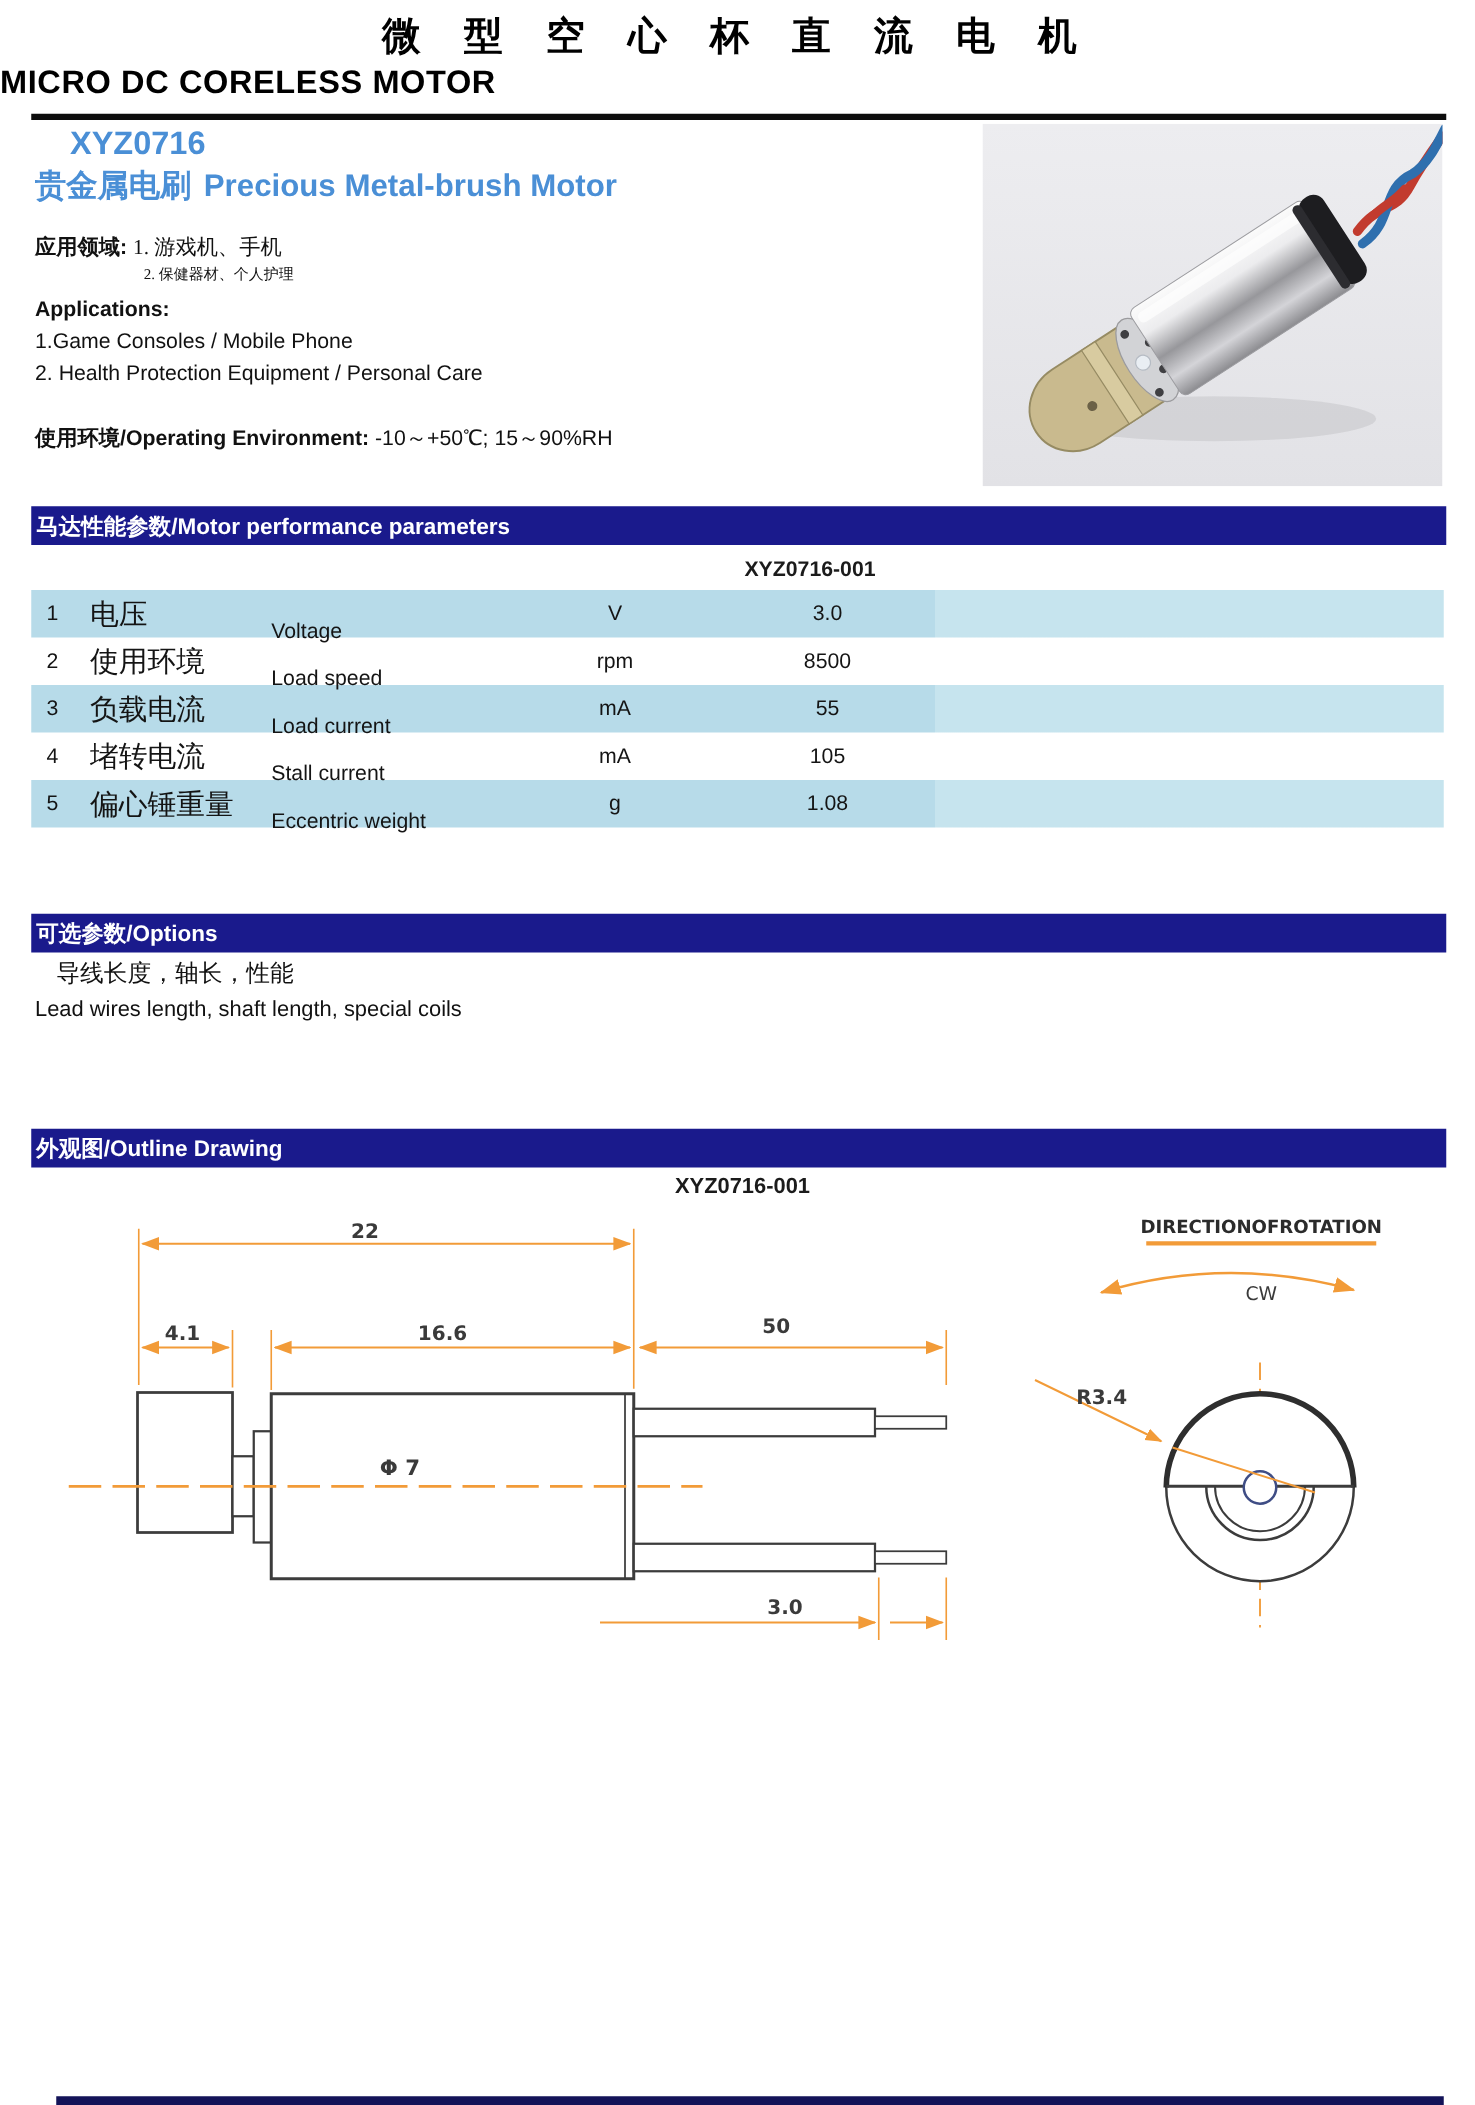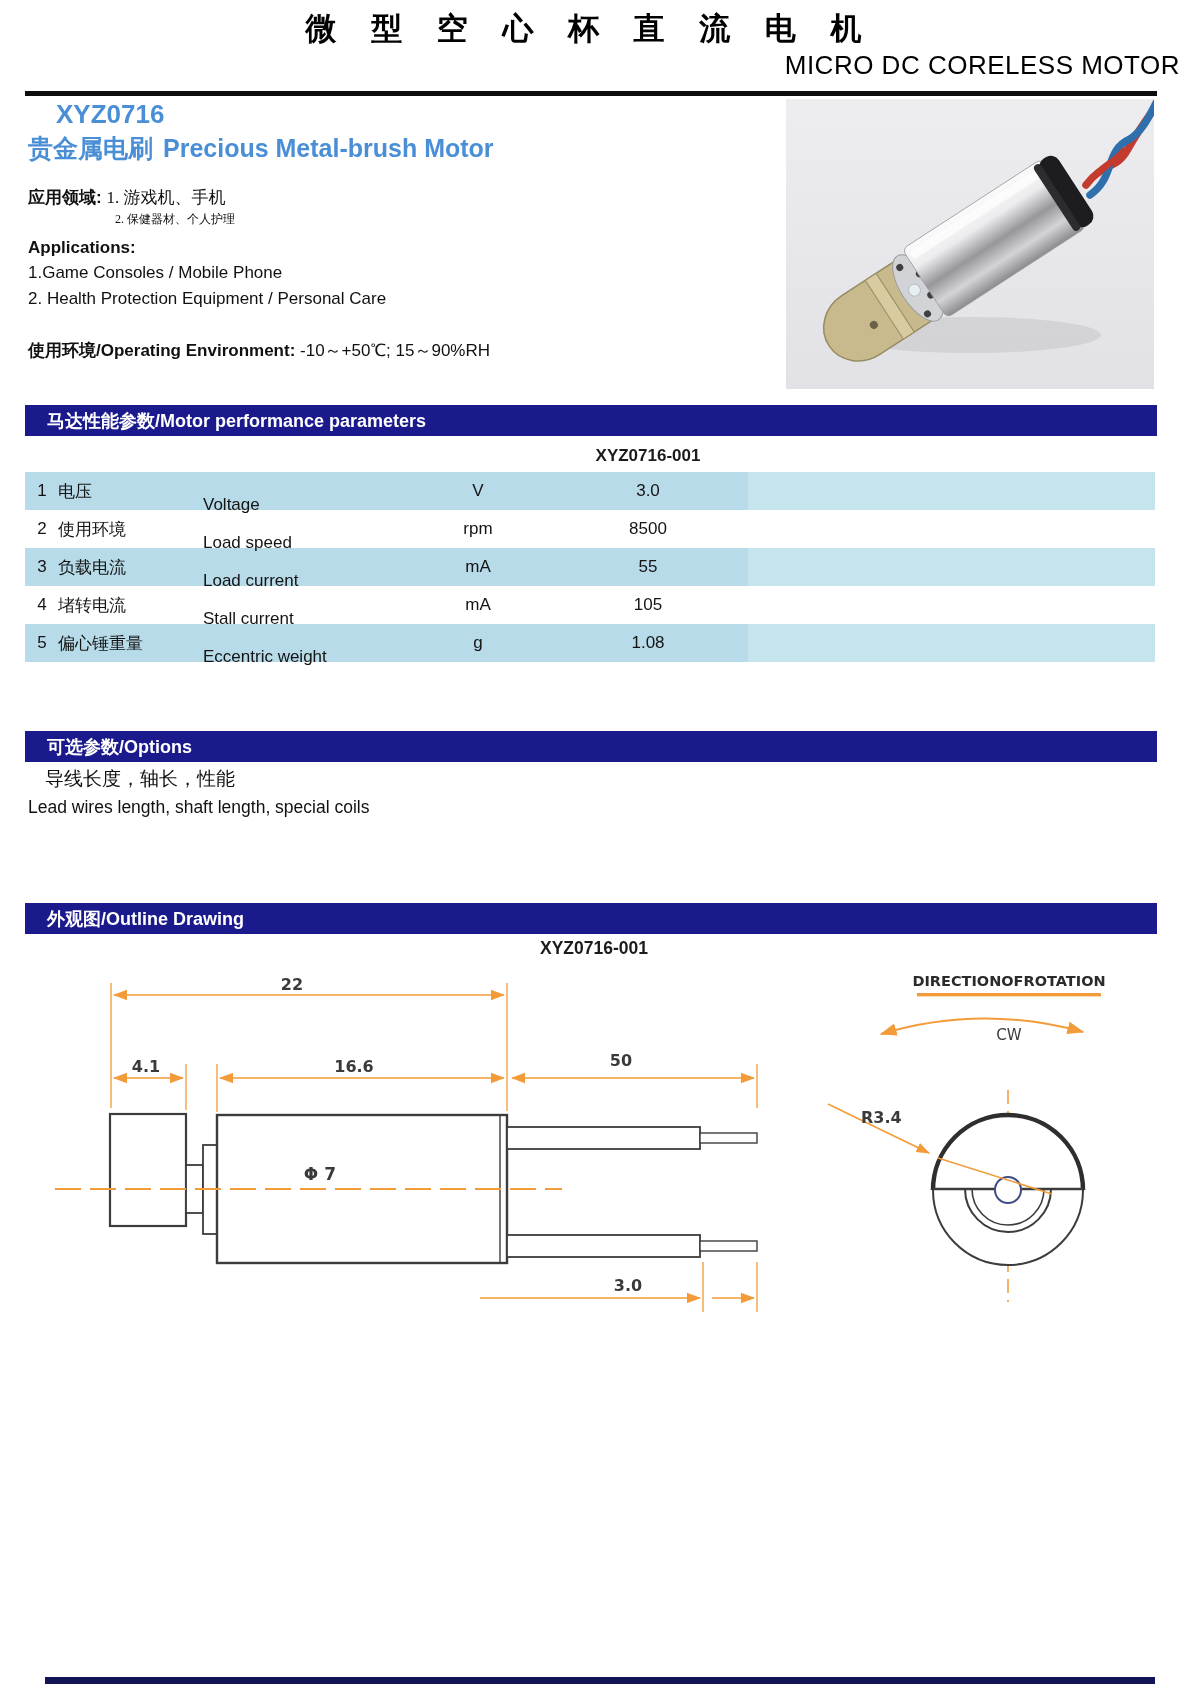--- a/index.html
+++ b/index.html
@@ -3,45 +3,45 @@
 <meta charset="utf-8">
 <style>
   html,body{margin:0;padding:0;background:#fff;}
   .page{
     position:relative;width:1180px;height:1684px;background:#fff;overflow:hidden;
     font-family:"Liberation Sans",sans-serif;color:#111;
   }
   .abs{position:absolute;}
   .cn-serif{font-family:"Liberation Serif","DejaVu Serif",serif;}
   .title-cn{top:8px;left:0;width:100%;text-align:center;font-size:31px;font-weight:bold;letter-spacing:13px;color:#000;}
-  .title-en{top:50px;left:0;width:100%;text-align:right;font-size:26px;font-weight:normal;letter-spacing:0.5px;color:#000;}
+  .title-en{top:50px;left:0;width:100%;text-align:left;font-size:26px;font-weight:bold;letter-spacing:0.5px;color:#000;}
   .divider{top:91px;left:25px;width:1132px;height:5px;background:#0d0d0d;}
   .model{top:99px;left:28px;font-size:26px;font-weight:bold;color:#4a8fd6;margin-left:28px;}
   .subtitle{top:132px;left:28px;font-size:25px;font-weight:bold;color:#4a8fd6;}
   .subtitle .en{margin-left:10px;}
   .apps{top:185px;left:28px;font-size:17px;line-height:26px;}
   .apps .lbl{font-weight:bold;font-size:17px;}
   .apps-cn2{top:211px;left:115px;font-size:12px;}
   .apps-en-h{top:238px;left:28px;font-size:17px;font-weight:bold;}
   .apps-en1{top:263px;left:28px;font-size:17px;}
   .apps-en2{top:289px;left:28px;font-size:17px;}
   .envline{top:314px;left:28px;font-size:17px;margin-top:25px;}
   .envline .lbl{font-weight:bold;}
   .photo{top:99px;left:786px;width:368px;height:290px;}
   .band{left:25px;width:1132px;height:31px;background:#1a1a8c;color:#fff;
-        font-size:18px;font-weight:bold;display:flex;align-items:center;padding-left:22px;box-sizing:border-box;}
+        font-size:18px;font-weight:bold;display:flex;align-items:center;padding-left:4px;box-sizing:border-box;}
   .band1{top:405px;}
   .band2{top:731px;}
   .band3{top:903px;}
   .colhead{top:446px;left:548px;width:200px;text-align:center;font-size:17px;font-weight:bold;color:#1b1b1b;}
   .table{top:472px;left:25px;width:1130px;}
   .trow{height:38px;display:flex;align-items:center;font-size:17px;color:#141414;}
   .trow.alt{background:linear-gradient(90deg,#b7dbe9 0px,#b7dbe9 723px,#c6e4ee 723px,#c6e4ee 100%);}
   .c-num{width:20px;margin-left:7px;text-align:center;}
-  .c-cn{width:145px;margin-left:6px;font-size:17px;}
+  .c-cn{width:145px;margin-left:20px;font-size:23px;}
   .c-en{width:175px;margin-top:28px;}
   .c-unit{width:200px;text-align:center;}
   .c-val{width:140px;text-align:center;}
   .opt-cn{top:766px;left:45px;font-size:19px;font-family:Liberation Mono, monospace;}
   .opt-en{top:797px;left:28px;font-size:17.5px;}
   .draw-label{top:938px;left:528px;width:132px;text-align:center;font-size:17.5px;font-weight:bold;color:#1b1b1b;}
   .drawing{top:940px;left:0;width:1180px;height:430px;}
   .bottombar{top:1677px;left:45px;width:1110px;height:7px;background:#131358;}
   svg text{font-family:"DejaVu Sans","Liberation Sans",sans-serif;}
 </style>

